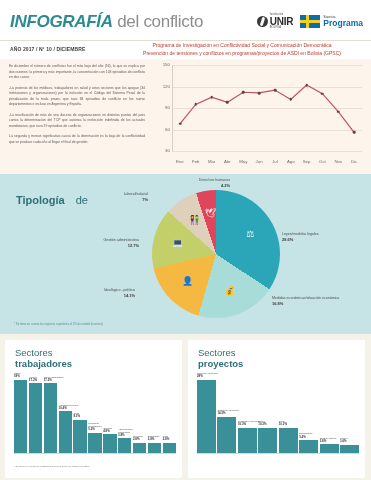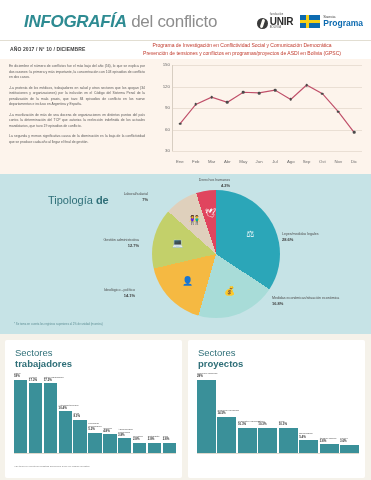--- a/index.html
+++ b/index.html
@@ -7,25 +7,25 @@
     width:371px;height:480px;overflow:hidden;
     background:#ffffff;
     font-family:"Liberation Sans", sans-serif;
     color:#4a4a4a;
     -webkit-font-smoothing:antialiased;
   }
   .page{position:relative;width:371px;height:480px;background:#fdfbf5;}
 
   
   .header{position:relative;height:40px;background:#ffffff;}
-  .brandline{position:absolute;left:24px;top:12px;font-size:17px;letter-spacing:-0.3px;white-space:nowrap;}
+  .brandline{position:absolute;left:10px;top:12px;font-size:17px;letter-spacing:-0.3px;white-space:nowrap;}
   .brand-bold{font-weight:bold;color:#2e8b92;font-style:italic;}
   .brand-light{color:#8d8d8d;font-weight:normal;}
   .logos{position:absolute;right:8px;top:14px;display:flex;align-items:center;gap:7px;}
-  .unir{display:flex;align-items:flex-end;gap:2px;}
+  .unir{display:flex;align-items:center;gap:2px;}
   .unir-mark{width:11px;height:11px;border-radius:50%;background:#3a3a3a;position:relative;}
   .unir-mark:after{content:"";position:absolute;left:4px;top:1px;width:3px;height:9px;background:#fdfbf5;transform:rotate(18deg);border-radius:2px;}
   .unir-txt{line-height:1;}
   .unir-top{font-size:2.6px;color:#3a3a3a;letter-spacing:.3px;}
   .unir-main{font-size:10px;font-weight:bold;color:#2b2b2b;letter-spacing:-0.2px;}
   .unir-sub{font-size:2.6px;color:#3a3a3a;letter-spacing:.2px;}
   .flagbox{display:flex;align-items:center;gap:3px;}
   .flag{width:20px;height:13px;background:#0d6bb0;position:relative;}
   .flag:before{content:"";position:absolute;left:6px;top:0;width:3px;height:13px;background:#f7d117;}
   .flag:after{content:"";position:absolute;left:0;top:5px;width:20px;height:3px;background:#f7d117;}
@@ -45,22 +45,22 @@
   .linechart{position:absolute;left:150px;top:4px;width:214px;height:102px;}
   .ytick{position:absolute;left:0;width:20px;text-align:right;font-size:4.4px;color:#6b6b6b;transform:translateY(-3px);}
   .gridline{position:absolute;left:22px;right:2px;height:0;border-top:1px solid #eadfd4;}
   .axisY{position:absolute;left:22px;top:2px;bottom:14px;width:1px;background:#d8cec2;}
   .xlab{position:absolute;bottom:1px;font-size:4.3px;color:#6b6b6b;text-align:center;width:18px;}
   .dot{position:absolute;width:2.6px;height:2.6px;background:#4a4a4a;border-radius:50%;transform:translate(-1.3px,-1.3px);}
 
   
   .band2{position:relative;height:160px;background:#c6e3e6;}
   .tipo-title{position:absolute;left:16px;top:20px;font-size:11px;color:#2f6f78;line-height:1.25;}
-  .tipo-title b{font-weight:normal;margin-left:32px;}
-  .tipo-title span{font-weight:bold;}
+  .tipo-title b{font-weight:bold;}
+  .tipo-title span{font-weight:normal;padding-left:8px;}
   .pie-wrap{position:absolute;left:152px;top:16px;width:128px;height:128px;}
   .pie{width:128px;height:128px;border-radius:50%;}
   .pie-ico{position:absolute;font-size:9px;color:#ffffff;}
   .plabel{position:absolute;font-size:3.6px;line-height:1.3;color:#4d4d4d;}
   .plabel b{font-size:4px;color:#3c3c3c;}
   .pnote{position:absolute;left:14px;bottom:8px;font-size:2.8px;color:#5d8e94;}
 
   
   .band3{position:relative;height:150px;background:#f5f2ea;}
   .barpanel{position:absolute;top:6px;width:177px;height:138px;background:#ffffff;border-radius:2px;}

